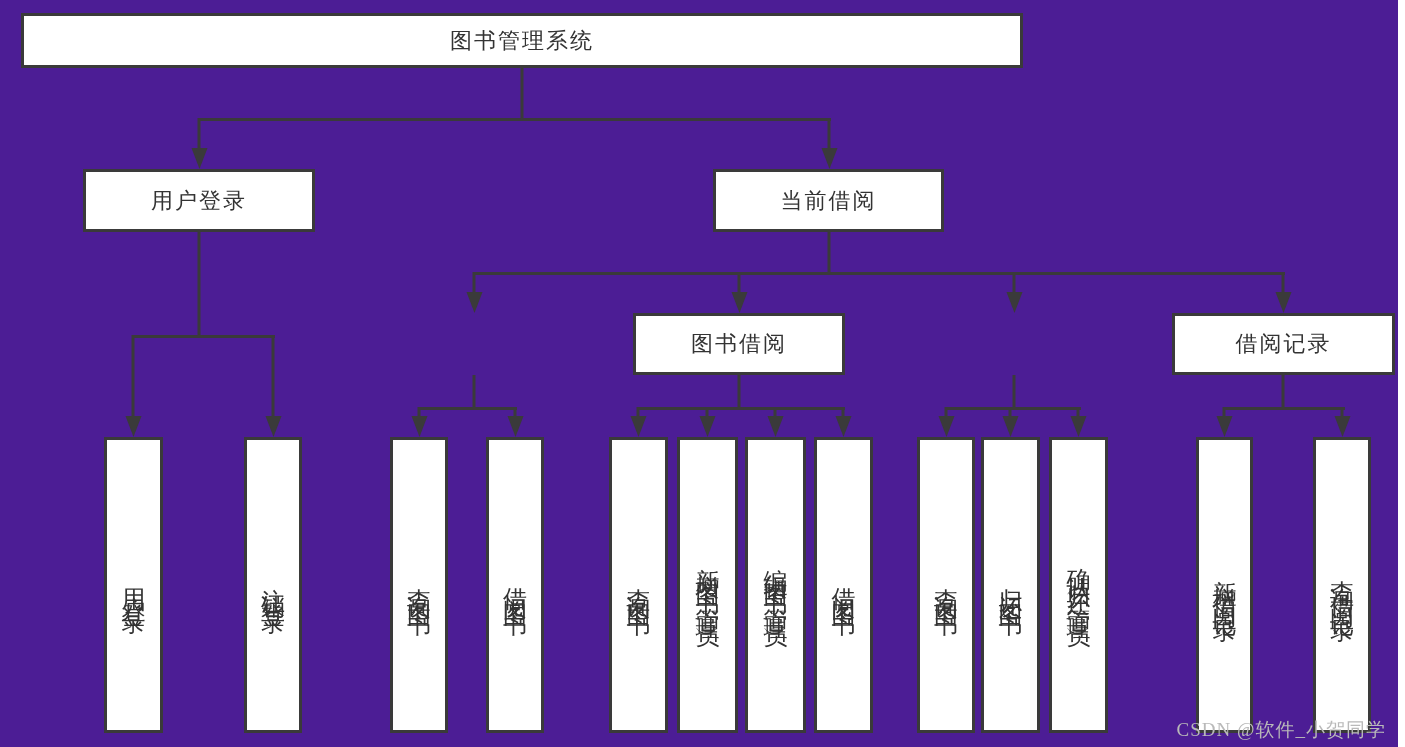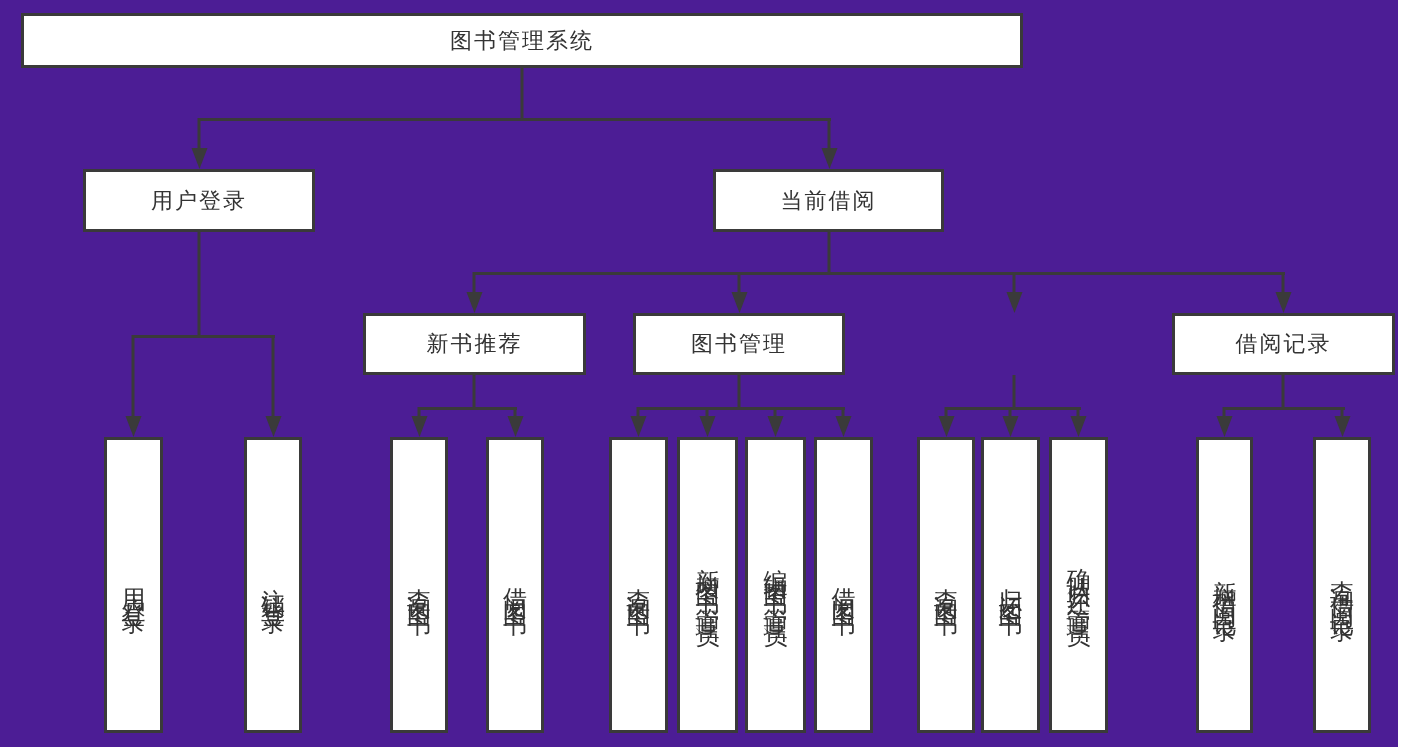--- a/index.html
+++ b/index.html
@@ -107,25 +107,22 @@
   <div class="arrow" style="left:133px; top:335px; height:81px;"></div>
   <div class="arrow" style="left:273px; top:335px; height:81px;"></div>
 
   <div class="vline" style="left:829px; top:232px; height:40px;"></div>
   <div class="hline" style="left:473px; top:272px; width:812px;"></div>
   <div class="arrow" style="left:474px; top:272px; height:20px;"></div>
   <div class="arrow" style="left:739px; top:272px; height:20px;"></div>
   <div class="arrow" style="left:1014px; top:272px; height:20px;"></div>
   <div class="arrow" style="left:1283px; top:272px; height:20px;"></div>
 
-  <div class="node node-h" style="left:363px; top:313px; width:223px; height:62px;">
-    <span>新书推荐</span>
-  </div>
   <div class="node node-h" style="left:633px; top:313px; width:212px; height:62px;">
-    <span>图书管理</span>
+    <span>图书借阅</span>
   </div>
   <div class="node node-h" style="left:1172px; top:313px; width:223px; height:62px;">
     <span>借阅记录</span>
   </div>
 
   <div class="vline" style="left:474px; top:375px; height:32px;"></div>
   <div class="hline" style="left:418px; top:407px; width:99px;"></div>
   <div class="arrow" style="left:419px; top:407px; height:9px;"></div>
   <div class="arrow" style="left:515px; top:407px; height:9px;"></div>
 
@@ -184,14 +181,15 @@
     <span>确认归还（管理员）</span>
   </div>
 
   <div class="node leaf" style="left:1196px; top:437px; width:57px; height:296px;">
     <span>新增借阅记录</span>
   </div>
   <div class="node leaf" style="left:1313px; top:437px; width:58px; height:296px;">
     <span>查询借阅记录</span>
   </div>
 
+  <div class="watermark">CSDN @软件_小贺同学</div>
 
 </div>
 
 </body></html>

